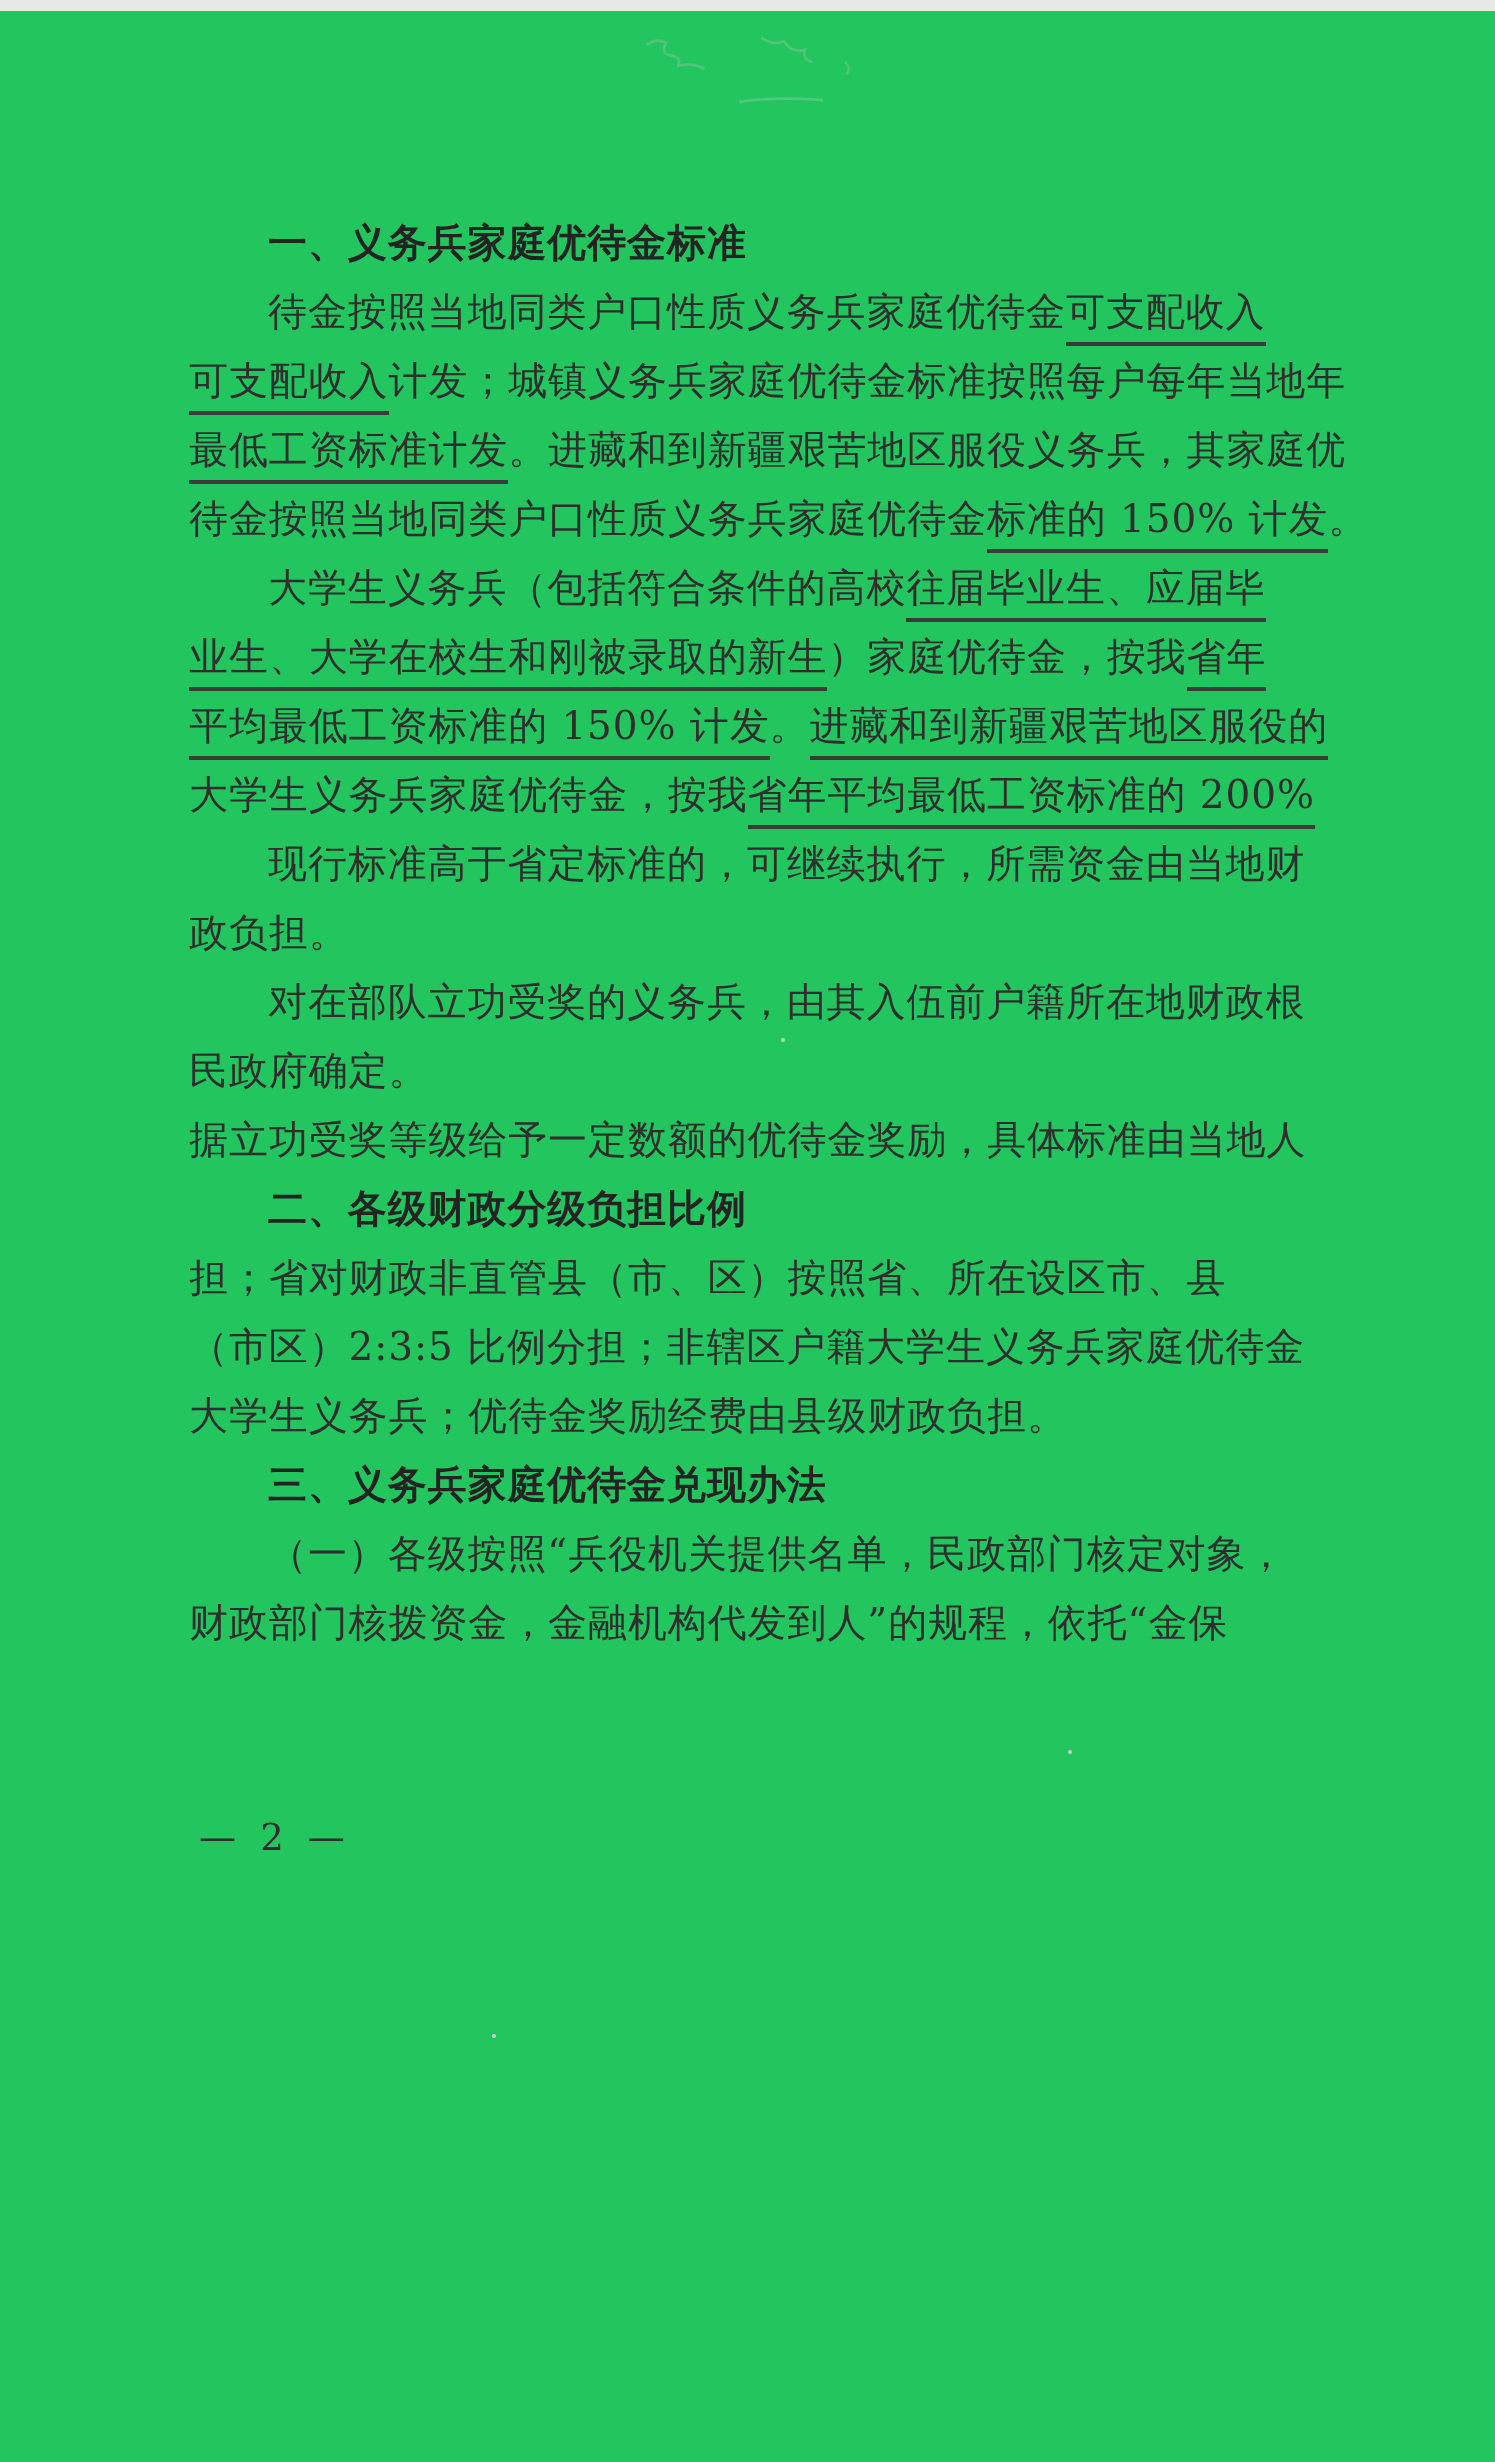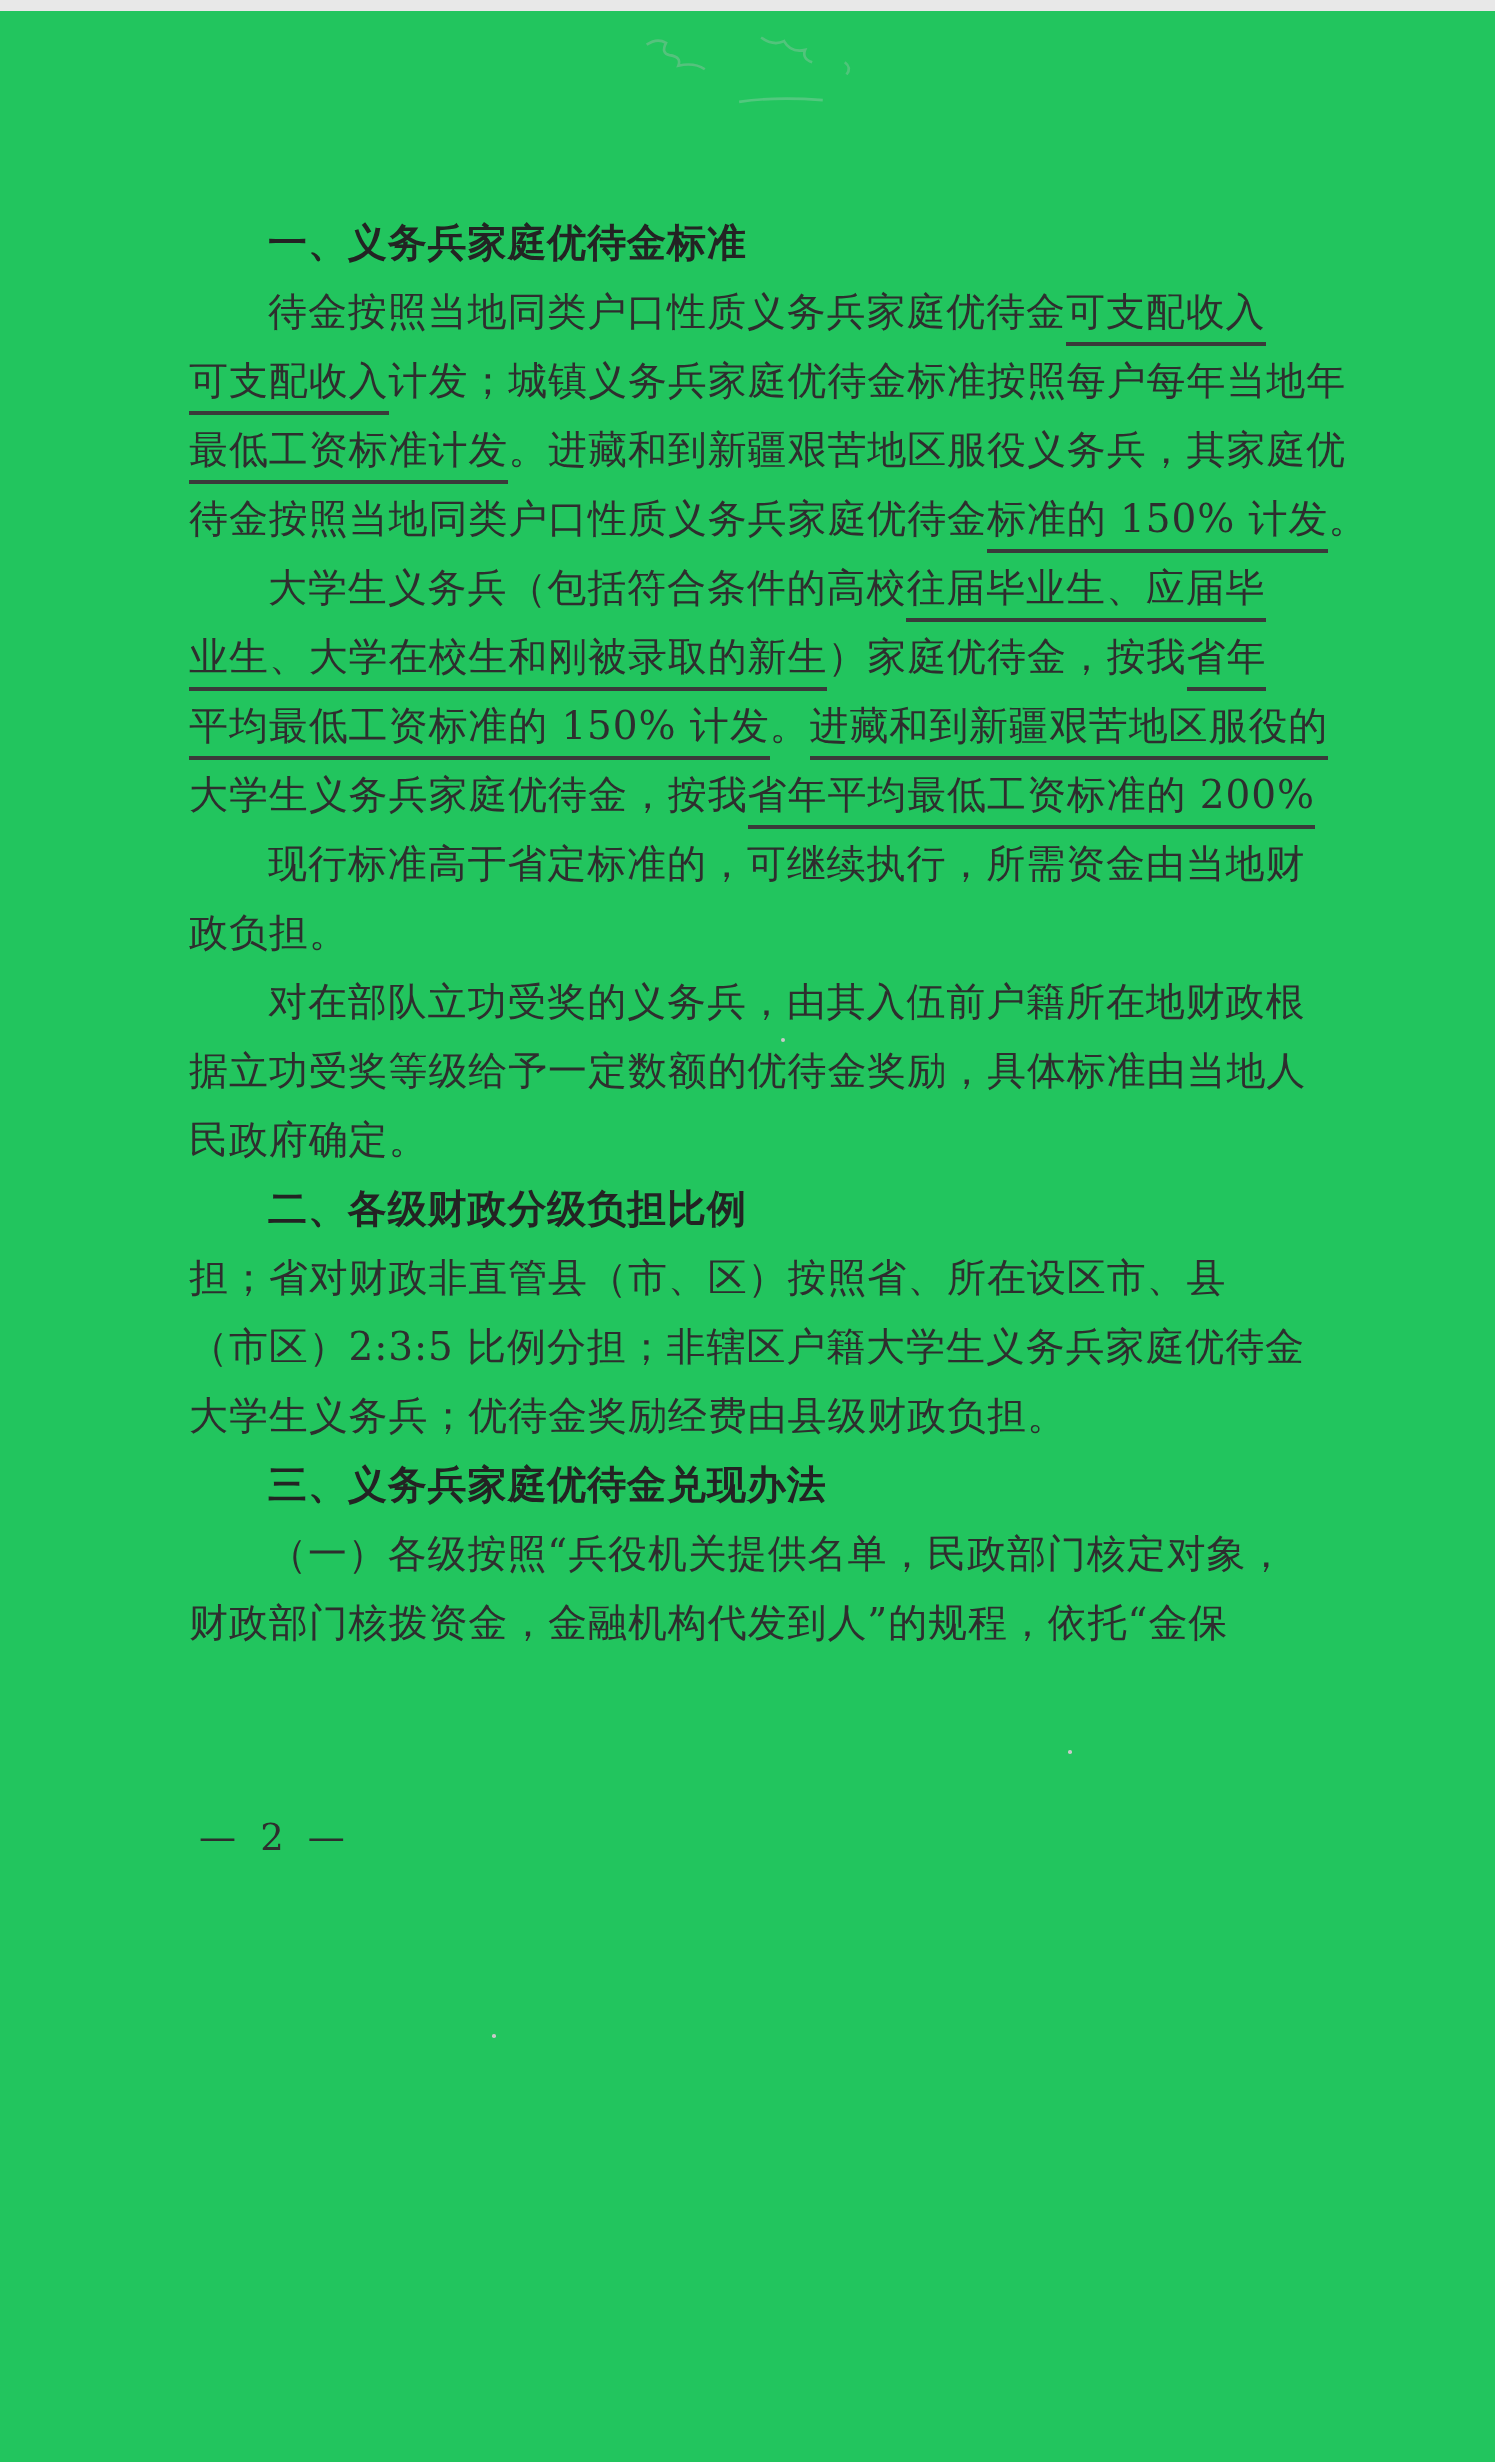--- a/index.html
+++ b/index.html
@@ -90,22 +90,22 @@
       <div class="line"><span class="u">可支配收入</span><span>计发；城镇义务兵家庭优待金标准按照每户每年当地年</span></div>
       <div class="line"><span class="u">最低工资标准计发</span><span>。进藏和到新疆艰苦地区服役义务兵，其家庭优</span></div>
       <div class="line"><span>待金按照当地同类户口性质义务兵家庭优待金</span><span class="u">标准的 150% 计发</span><span>。</span></div>
       <div class="line indent"><span>大学生义务兵（包括符合条件的高校</span><span class="u">往届毕业生、应届毕</span></div>
       <div class="line"><span class="u">业生、大学在校生和刚被录取的新生</span><span>）家庭优待金，按我</span><span class="u">省年</span></div>
       <div class="line"><span class="u">平均最低工资标准的 150% 计发</span><span>。</span><span class="u">进藏和到新疆艰苦地区服役的</span></div>
       <div class="line"><span>大学生义务兵家庭优待金，按我</span><span class="u">省年平均最低工资标准的 200%</span></div>
       <div class="line indent"><span>现行标准高于省定标准的，可继续执行，所需资金由当地财</span></div>
       <div class="line"><span>政负担。</span></div>
       <div class="line indent"><span>对在部队立功受奖的义务兵，由其入伍前户籍所在地财政根</span></div>
+      <div class="line"><span>民政府确定。</span></div>
       <div class="line"><span>据立功受奖等级给予一定数额的优待金奖励，具体标准由当地人</span></div>
-      <div class="line"><span>民政府确定。</span></div>
       <div class="line heading indent">二、各级财政分级负担比例</div>
       <div class="line"><span>担；省对财政非直管县（市、区）按照省、所在设区市、县</span></div>
       <div class="line"><span>（市区）2:3:5 比例分担；非辖区户籍大学生义务兵家庭优待金</span></div>
       <div class="line"><span>大学生义务兵；优待金奖励经费由县级财政负担。</span></div>
       <div class="line heading indent">三、义务兵家庭优待金兑现办法</div>
       <div class="line indent"><span>（一）各级按照“兵役机关提供名单，民政部门核定对象，</span></div>
       <div class="line"><span>财政部门核拨资金，金融机构代发到人”的规程，依托“金保</span></div>
     </div>
 
   <div class="page-number">— 2 —</div>

